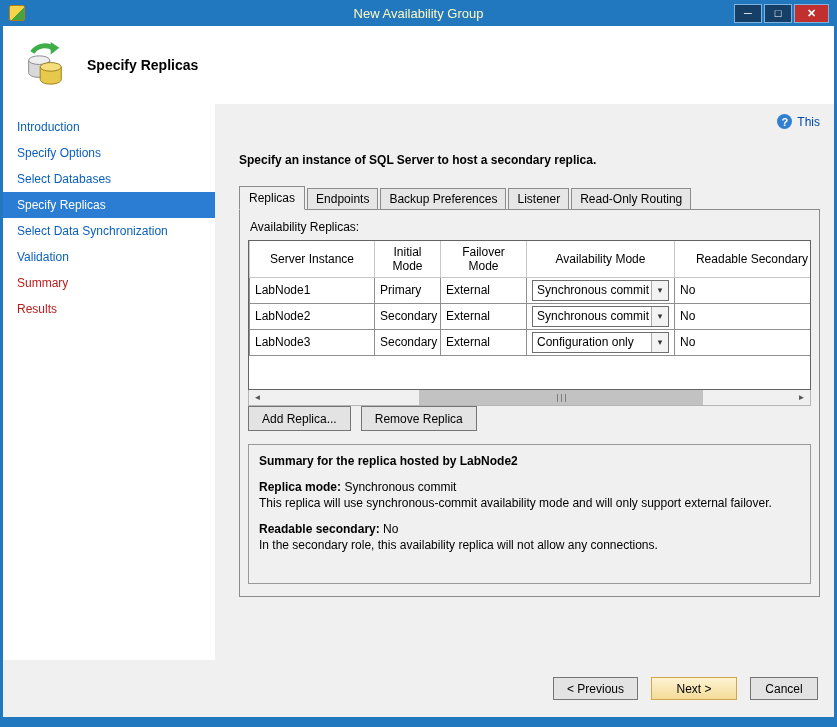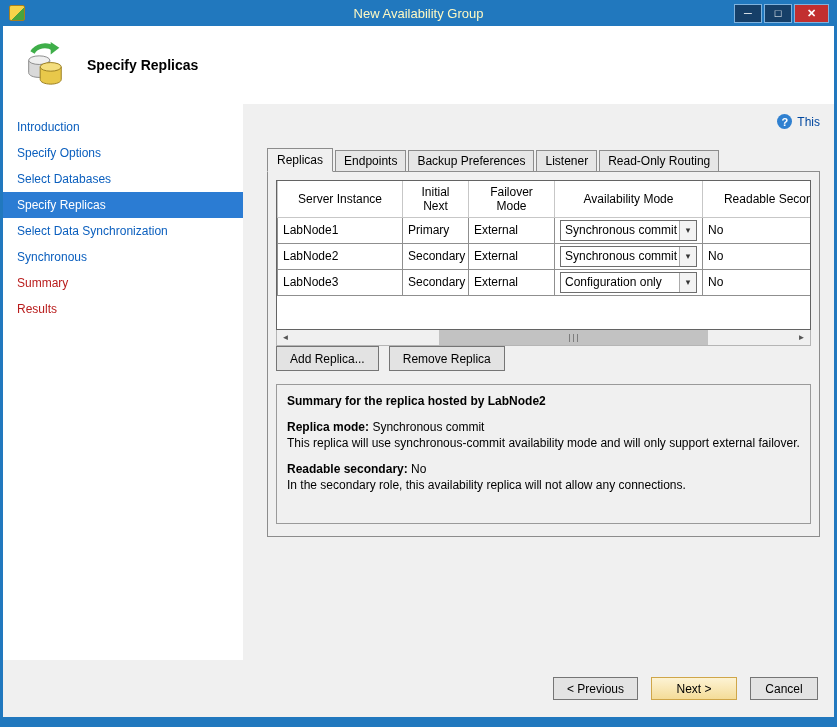--- a/index.html
+++ b/index.html
@@ -19,21 +19,21 @@
              color:#fff; font-size:11px; line-height:1; background:#163f68; border:1px solid #7fb2dd; cursor:default; }
   .win-btn.close { width:35px; background:#c22f2f; font-weight:bold; }
 
   
   .header { height:78px; background:#fff; display:flex; align-items:center; flex:0 0 auto; }
   .hicon { margin:0 20px 0 18px; }
   .page-title { font-size:14px; font-weight:bold; }
 
   
   .bodyrow { flex:1 1 auto; display:flex; min-height:0; }
-  .sidebar { width:240px; background:#fff; padding-top:10px; flex:0 0 auto; }
+  .sidebar { width:212px; background:#fff; padding-top:10px; flex:0 0 auto; }
   .side-item { padding:6px 14px; color:#0b5fbe; cursor:pointer; white-space:nowrap; }
   .side-item.selected { background:#2b7cd3; color:#fff; }
   .side-item.disabled { color:#b91c1c; cursor:default; }
 
   .main { flex:1 1 auto; background:#f0f0f0; padding:10px 14px 0 24px; overflow:hidden; }
   .help-row { display:flex; justify-content:flex-end; align-items:center; gap:5px; color:#00479f; }
   .help-icon { width:15px; height:15px; border-radius:50%; background:#2f80d0; color:#fff;
                font-size:11px; font-weight:bold; display:flex; align-items:center; justify-content:center; }
   .instruction { font-weight:bold; margin-top:24px; }
 
@@ -119,57 +119,59 @@
   </div>
 
   <div class="bodyrow">
 
     <div class="sidebar">
       <div class="side-item">Introduction</div>
       <div class="side-item">Specify Options</div>
       <div class="side-item">Select Databases</div>
       <div class="side-item selected">Specify Replicas</div>
       <div class="side-item">Select Data Synchronization</div>
-      <div class="side-item">Synchronous</div>
+      <div class="side-item">Validation</div>
       <div class="side-item disabled">Summary</div>
       <div class="side-item disabled">Results</div>
     </div>
 
     <div class="main">
 
       <div class="help-row">
         <span class="help-icon">?</span>
         <span>This</span>
       </div>
 
+      <p class="instruction">Specify an instance of SQL Server to host a secondary replica.</p>
 
       <div class="tabs">
         <div class="tab active">Replicas</div>
         <div class="tab">Endpoints</div>
         <div class="tab">Backup Preferences</div>
         <div class="tab">Listener</div>
         <div class="tab">Read-Only Routing</div>
       </div>
 
       <div class="panel">
 
+        <div class="grid-label">Availability Replicas:</div>
 
         <div class="grid-wrap">
           <table class="grid">
             <colgroup>
                 <col style="width:125px">
                 <col style="width:66px">
                 <col style="width:86px">
                 <col style="width:148px">
                 <col style="width:155px">
               </colgroup>
             <tbody>
                 <tr>
               <th>Server Instance</th>
-              <th>Initial Next</th>
+              <th>Initial Mode</th>
               <th>Failover Mode</th>
               <th>Availability Mode</th>
               <th>Readable Secondary</th>
             </tr>
             <tr>
               <td>LabNode1</td>
               <td>Primary</td>
               <td>External</td>
               <td class="combo-cell">
                 <div class="combo">

